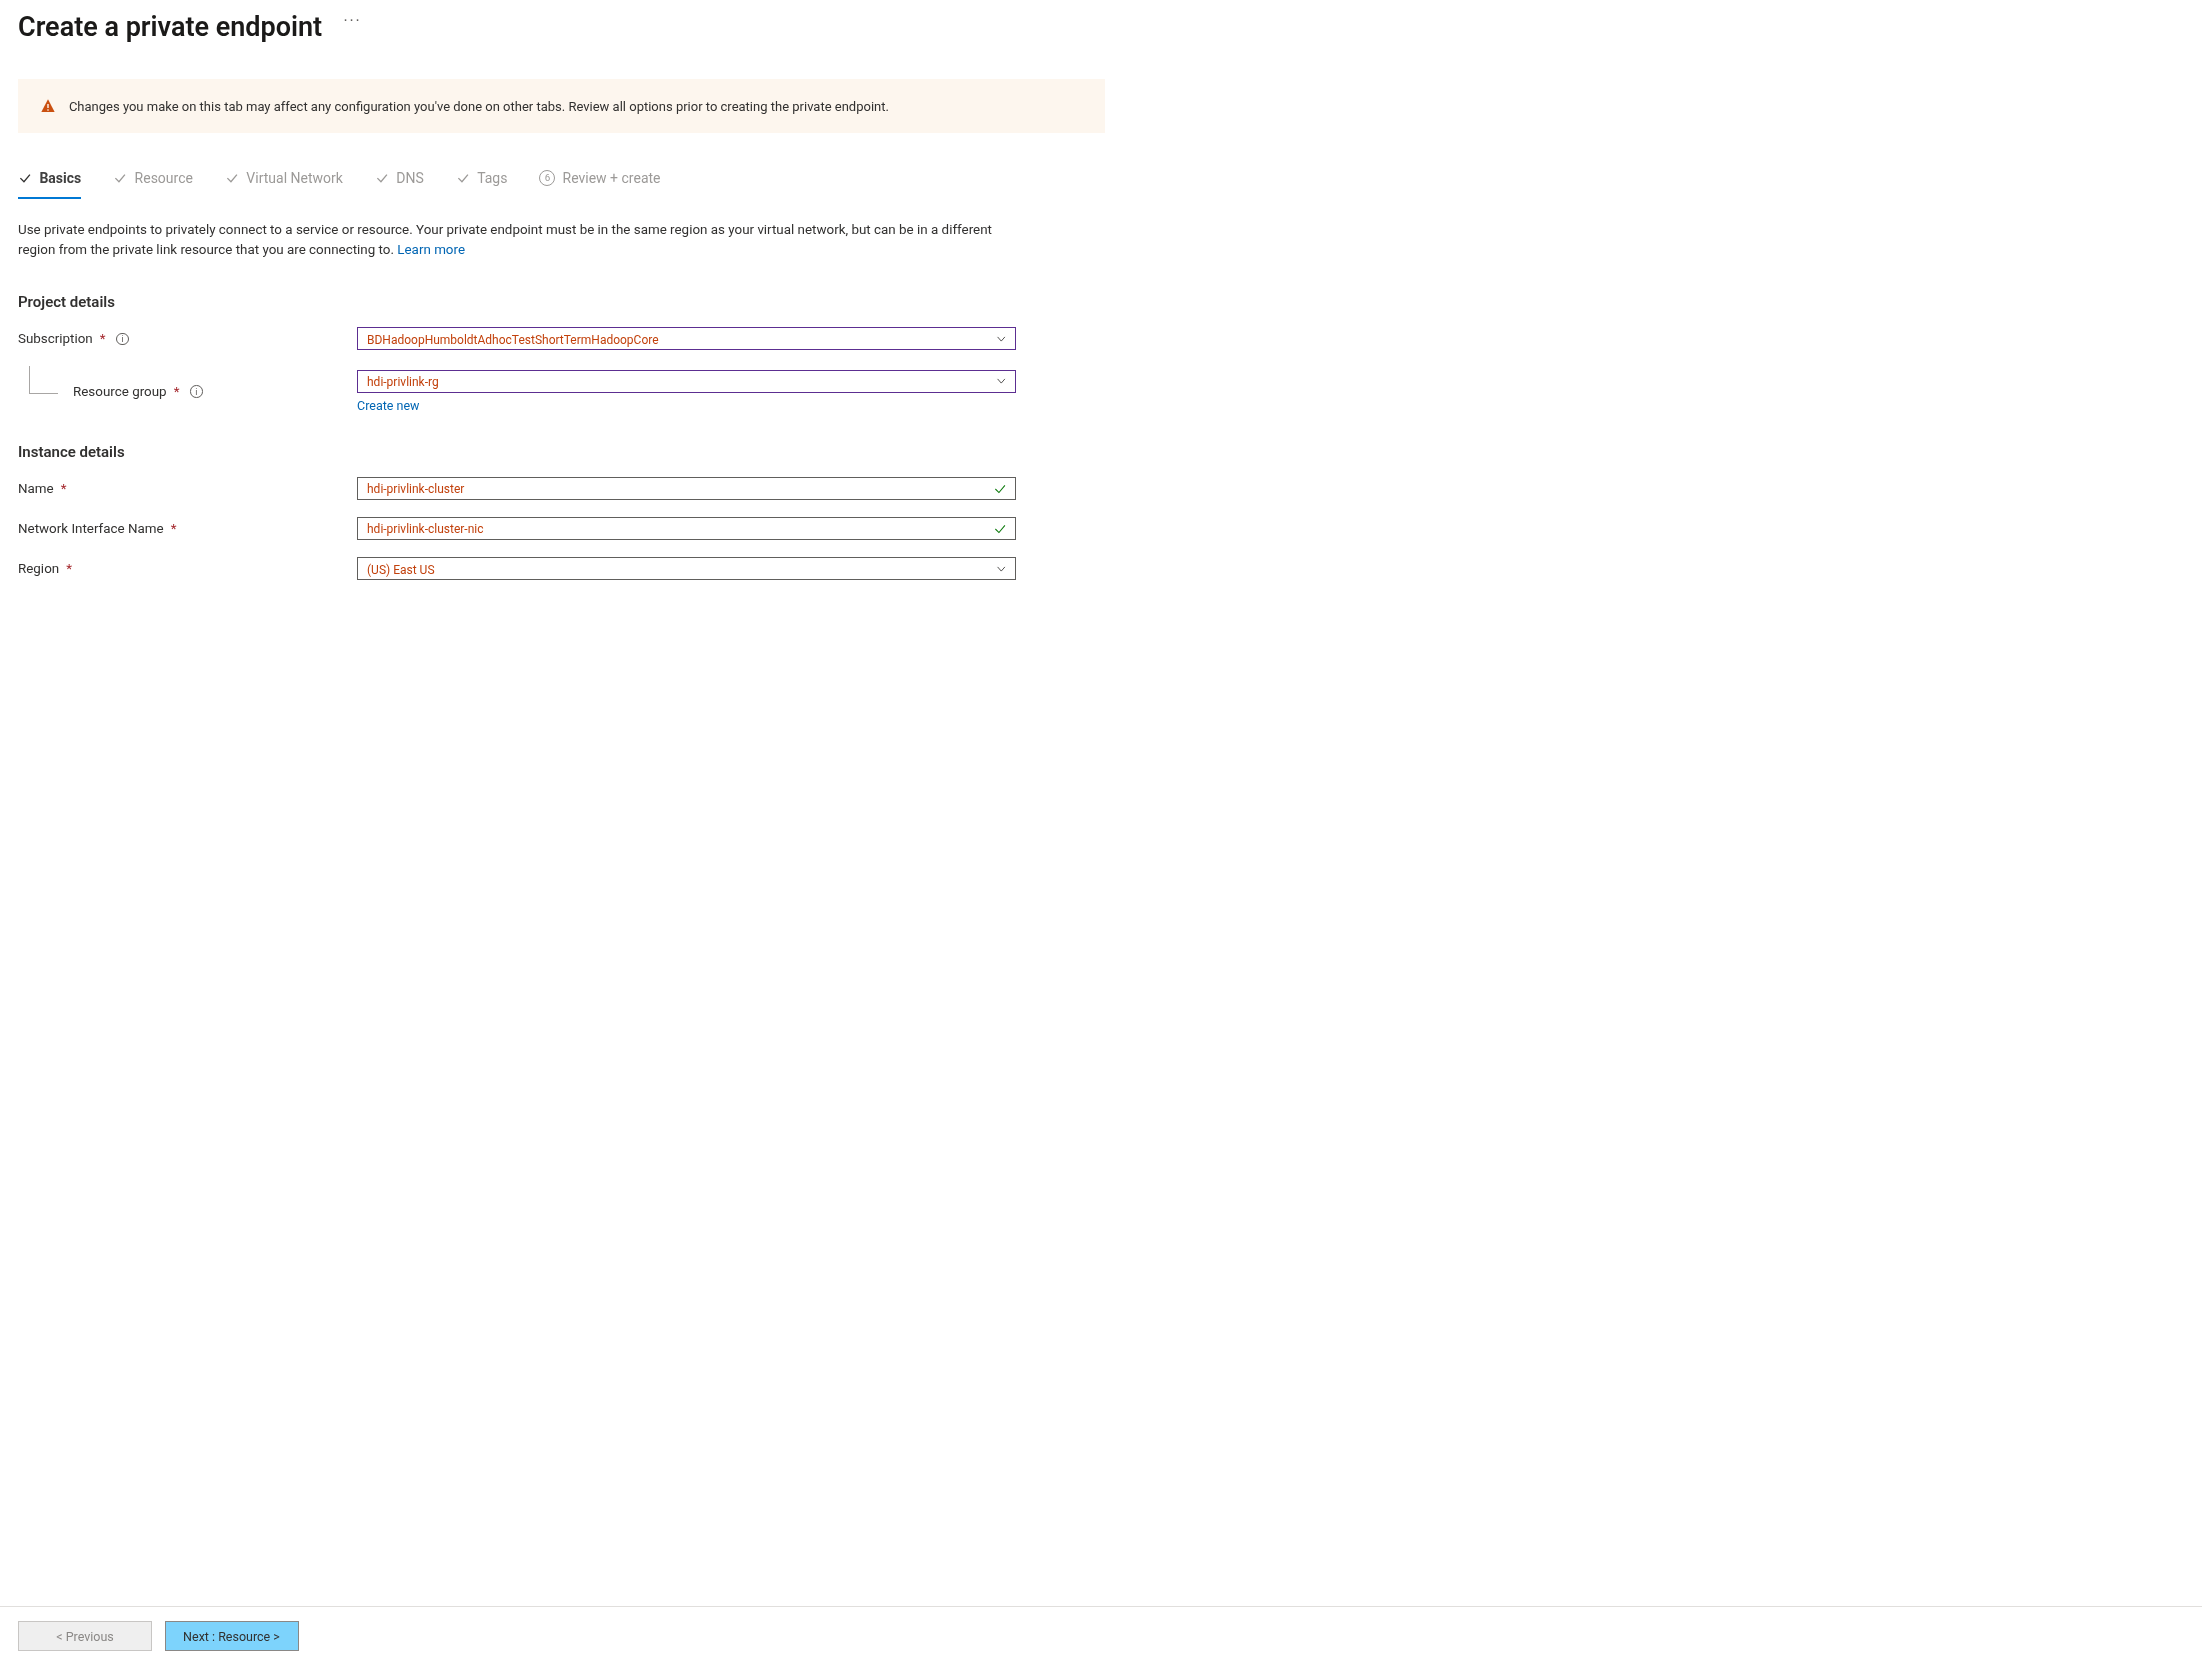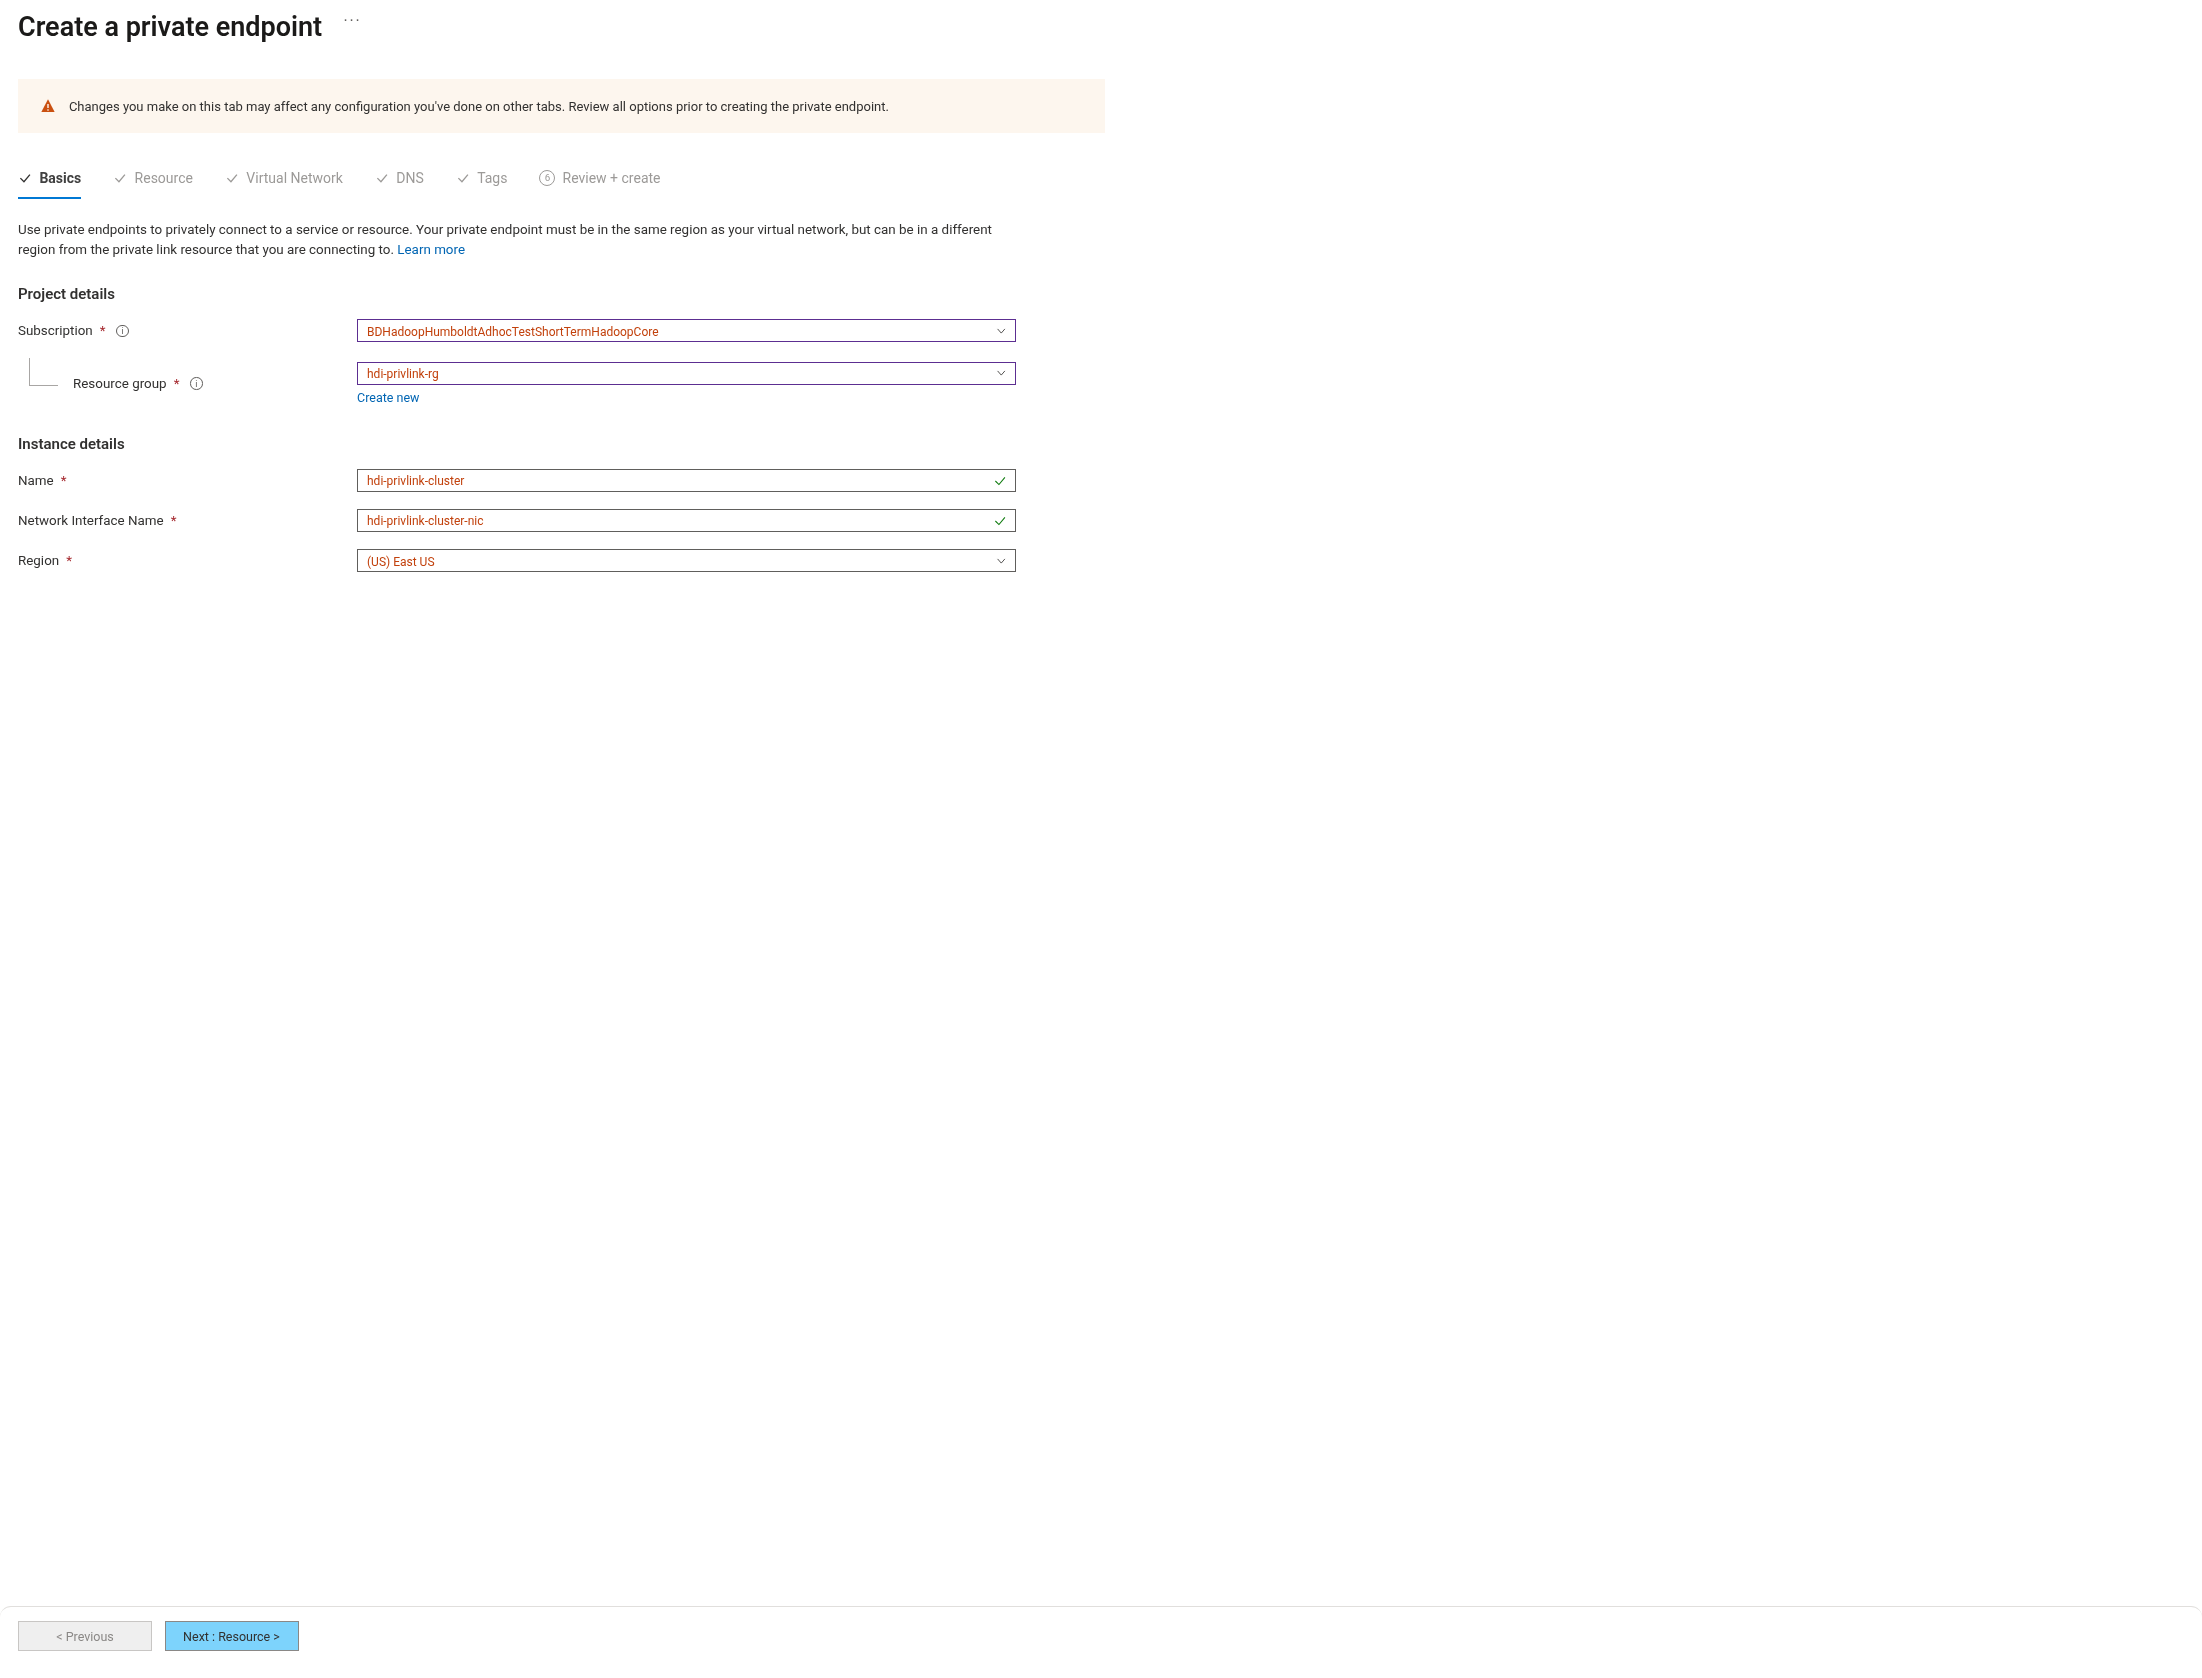--- a/index.html
+++ b/index.html
@@ -88,21 +88,21 @@
     display: inline-flex;
     align-items: center; justify-content: center;
     font-size: 9.8px;
     color: #9c9a98;
   }
 
   .intro {
     font-size: 13.4px;
     line-height: 1.5;
     color: #323130;
-    margin-bottom: 25px;
+    margin-bottom: 33px;
     max-width: 998px;
   }
   .intro a {
     color: #0065b3;
     text-decoration: none;
     cursor: pointer;
   }
 
   .section-heading {
     font-size: 15px;
@@ -200,21 +200,20 @@
     color: #0065b3;
     cursor: pointer;
   }
 
   .footer-bar {
     border-top: 0.9px solid #e1dfdd;
     padding: 14.3px 18px 27px 18px;
     display: flex;
     gap: 12.5px;
     margin-top: 50px;
-    border-radius: 11px;
   }
   .btn {
     min-width: 134px;
     height: 30px;
     padding: 0 16px;
     font-size: 12.5px;
     font-family: inherit;
     cursor: pointer;
     border: 0.9px solid #8a8886;
     background: #7dd3fc;

